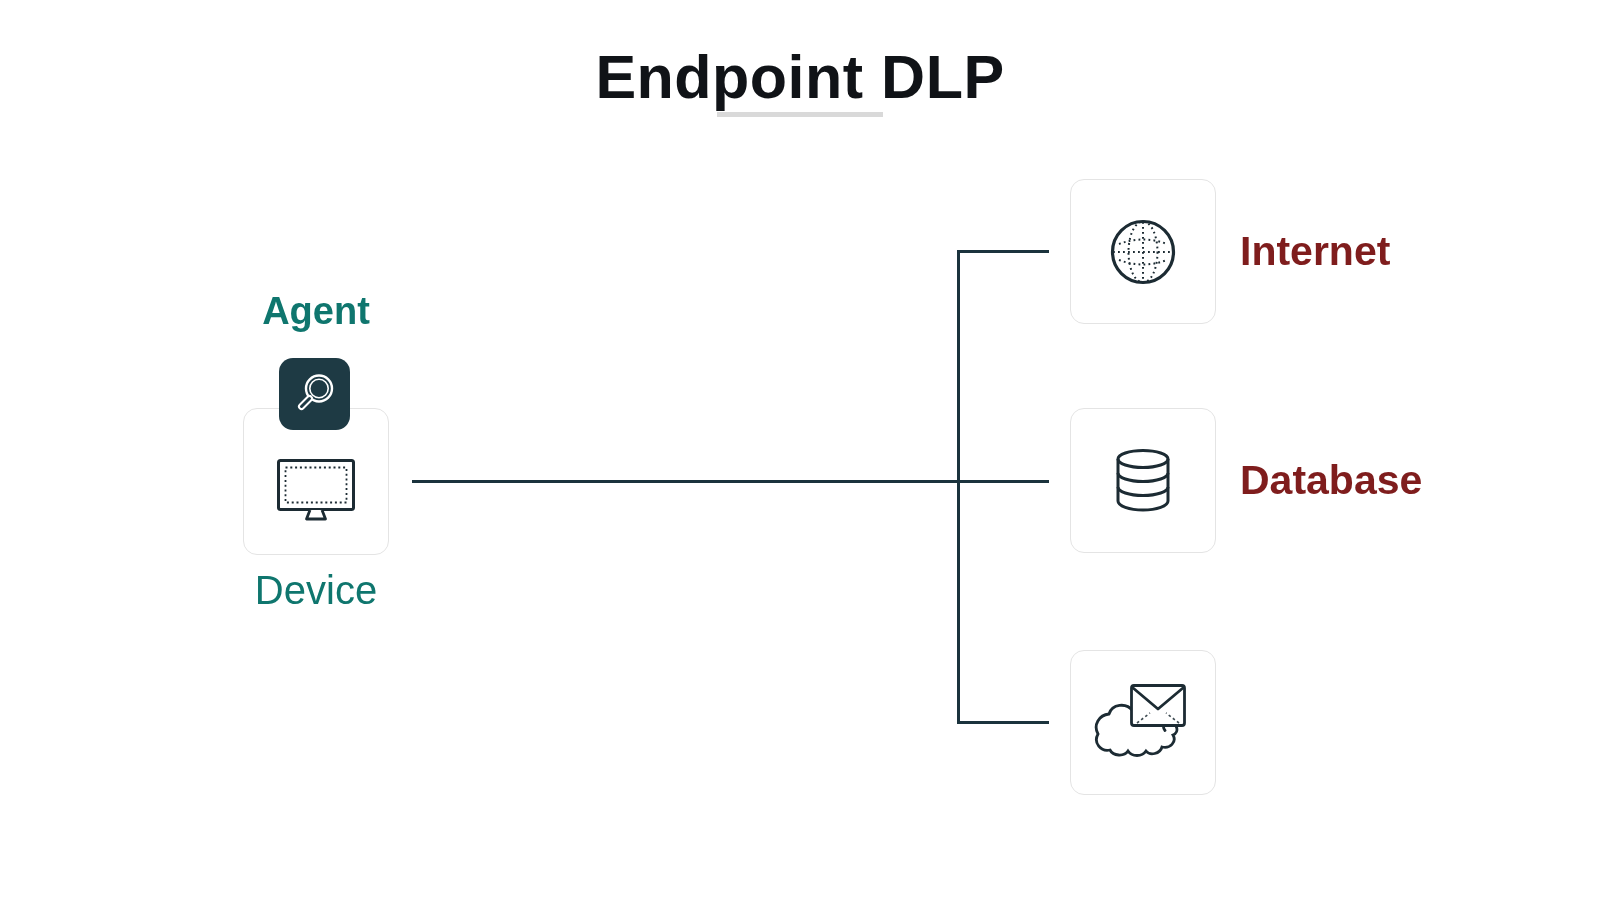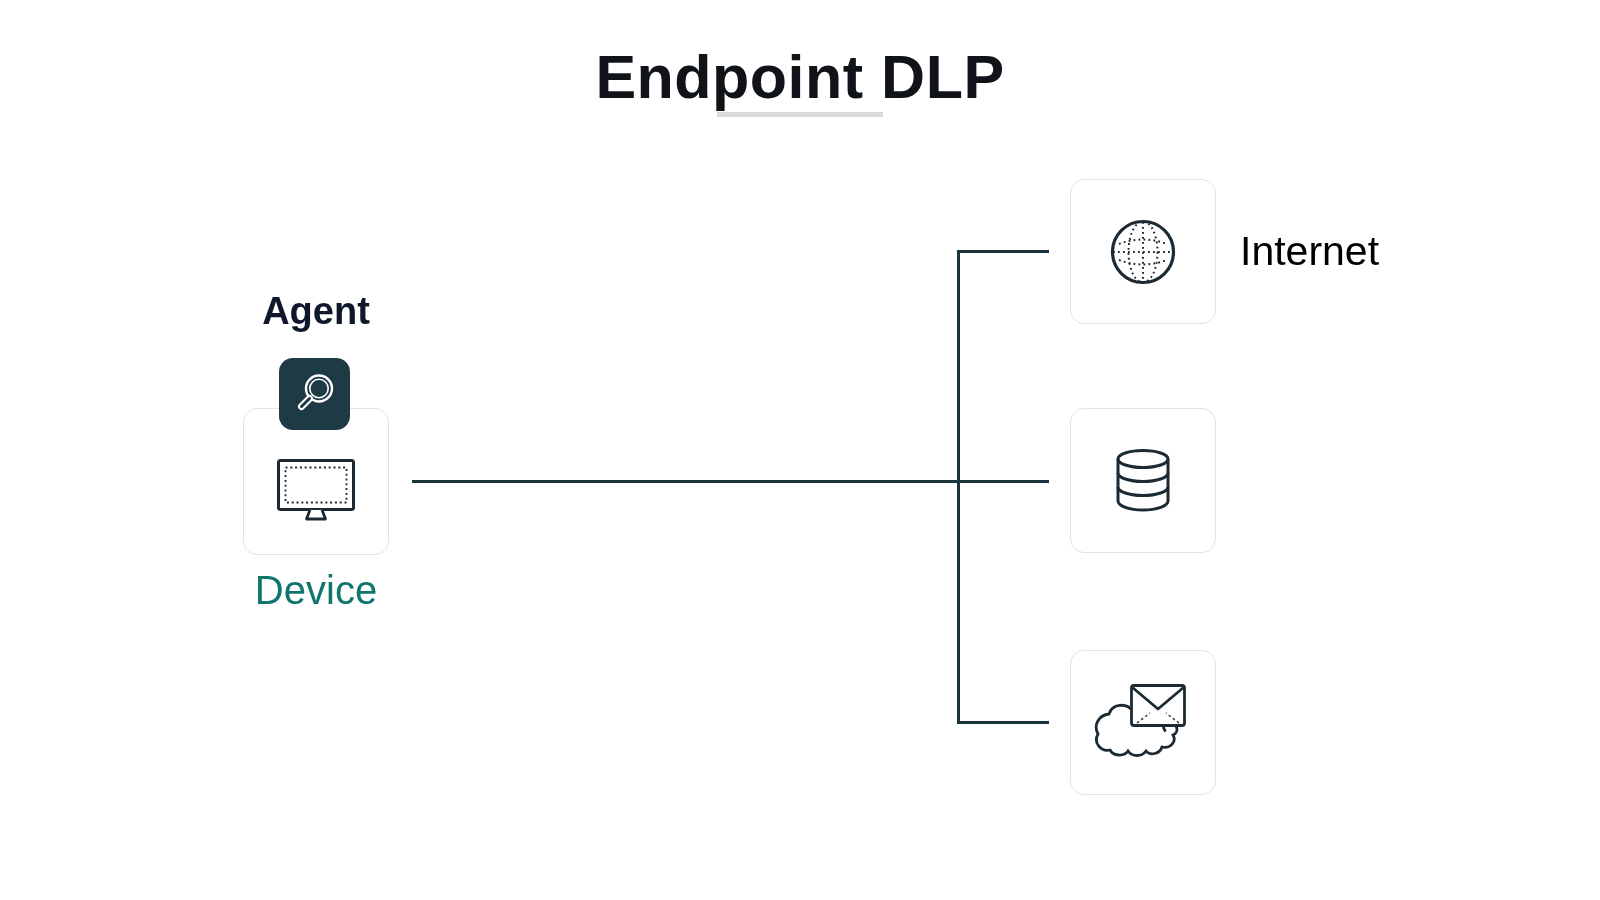--- a/index.html
+++ b/index.html
@@ -9,21 +9,21 @@
   }
   .title{
     position:absolute;left:0;top:42px;width:100%;text-align:center;
     font-size:61px;font-weight:700;letter-spacing:.5px;color:#101317;
   }
   .title-underline{
     position:absolute;left:717px;top:112px;width:166px;height:5px;background:#d9d9d9;
   }
   .agent-label{
     position:absolute;left:223px;top:290px;width:186px;text-align:center;
-    font-size:38px;font-weight:700;color:#0f172a;
+    font-size:38px;font-weight:700;color:#0f766e;
   }
   .agent-box{
     position:absolute;left:279px;top:358px;width:71px;height:72px;border-radius:14px;
     background:#1e3a44;display:flex;align-items:center;justify-content:center;z-index:2;
   }
   .device-card{
     position:absolute;left:243px;top:408px;width:146px;height:147px;background:#ffffff;
     border:1.5px solid #e4e4e4;border-radius:14px;box-sizing:border-box;z-index:1;
     display:flex;align-items:center;justify-content:center;padding-top:16px;
   }
@@ -39,21 +39,21 @@
   .target-card{
     position:absolute;left:1070px;width:146px;height:145px;background:#ffffff;
     border:1.5px solid #e4e4e4;border-radius:14px;box-sizing:border-box;
     display:flex;align-items:center;justify-content:center;
   }
   .card-internet{top:179px;}
   .card-database{top:408px;}
   .card-email{top:650px;}
   .target-label{
     position:absolute;left:1240px;height:145px;display:flex;align-items:center;
-    font-size:41px;font-weight:400;color:#000000;white-space:nowrap;
+    font-size:41px;font-weight:700;color:#7f1d1d;white-space:nowrap;
   }
   .label-internet{top:179px;}
   .label-database{top:408px;}
   .label-email{top:650px;}
   svg{display:block;}
 </style>
 </head>
 <body>
 
 <div class="canvas">
@@ -110,20 +110,21 @@
   <div class="target-card card-database">
     <span>
       <svg width="58" height="66" viewBox="0 0 58 66" fill="none" stroke="#1c2b33" stroke-width="3">
         <path d="M4 11 V53 A25 9 0 0 0 54 53 V11"></path>
         <ellipse cx="29" cy="11" rx="25" ry="8.5"></ellipse>
         <path d="M4 25 A25 8.5 0 0 0 54 25"></path>
         <path d="M4 39 A25 8.5 0 0 0 54 39"></path>
       </svg>
     </span>
   </div>
+  <div class="target-label label-database">Database</div>
 
   <div class="target-card card-email">
     <span>
       <svg width="100" height="84" viewBox="0 0 100 84" fill="none">
         <path d="M40 30 C33 21 19 23 16 33 C6 34 0 44 5 53 C0 62 8 71 17 69 C20 75 31 76 35 70 C39 76 49 76 53 70 C57 75 67 73 69 66 C77 68 84 61 80 54 C87 51 84 41 76 42 C71 42.5 69 46 72 49.5" stroke="#1c2b33" stroke-width="2.8" stroke-linecap="round" fill="none"></path>
         <rect x="38.5" y="4.5" width="53" height="40" rx="2.5" fill="#ffffff" stroke="#1c2b33" stroke-width="2.8"></rect>
         <path d="M39.5 6.5 L65 28 L90.5 6.5" stroke="#1c2b33" stroke-width="2.8" stroke-linejoin="round" fill="none"></path>
         <g stroke="#1c2b33" stroke-width="1.6" stroke-dasharray="2.6 2.6" opacity="0.85">
           <path d="M44 42 L57 32"></path>
           <path d="M86 42 L73 32"></path>

